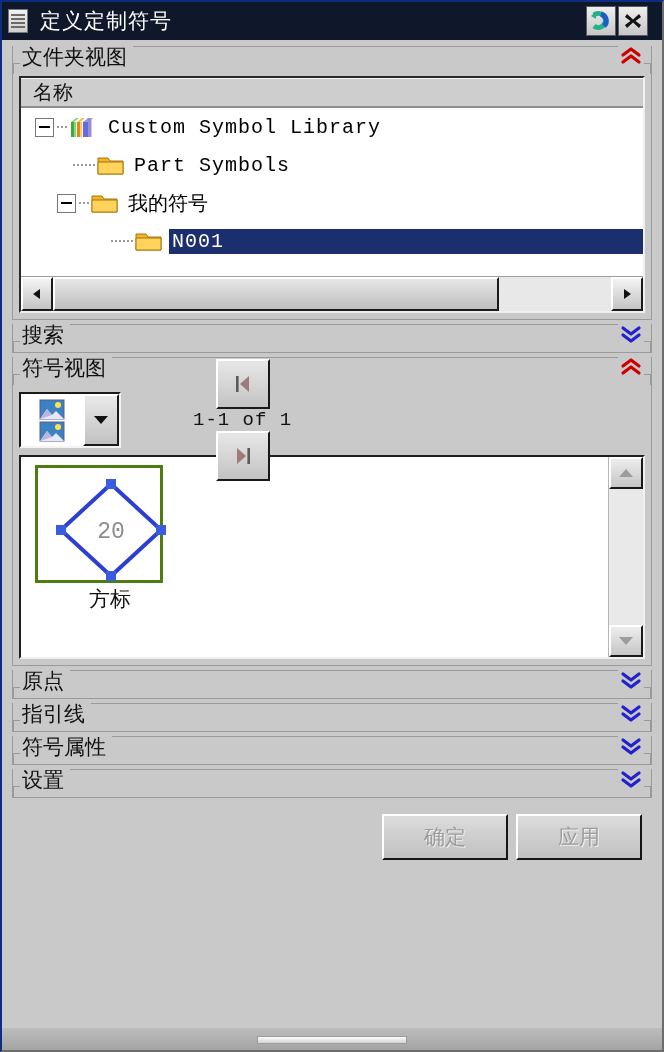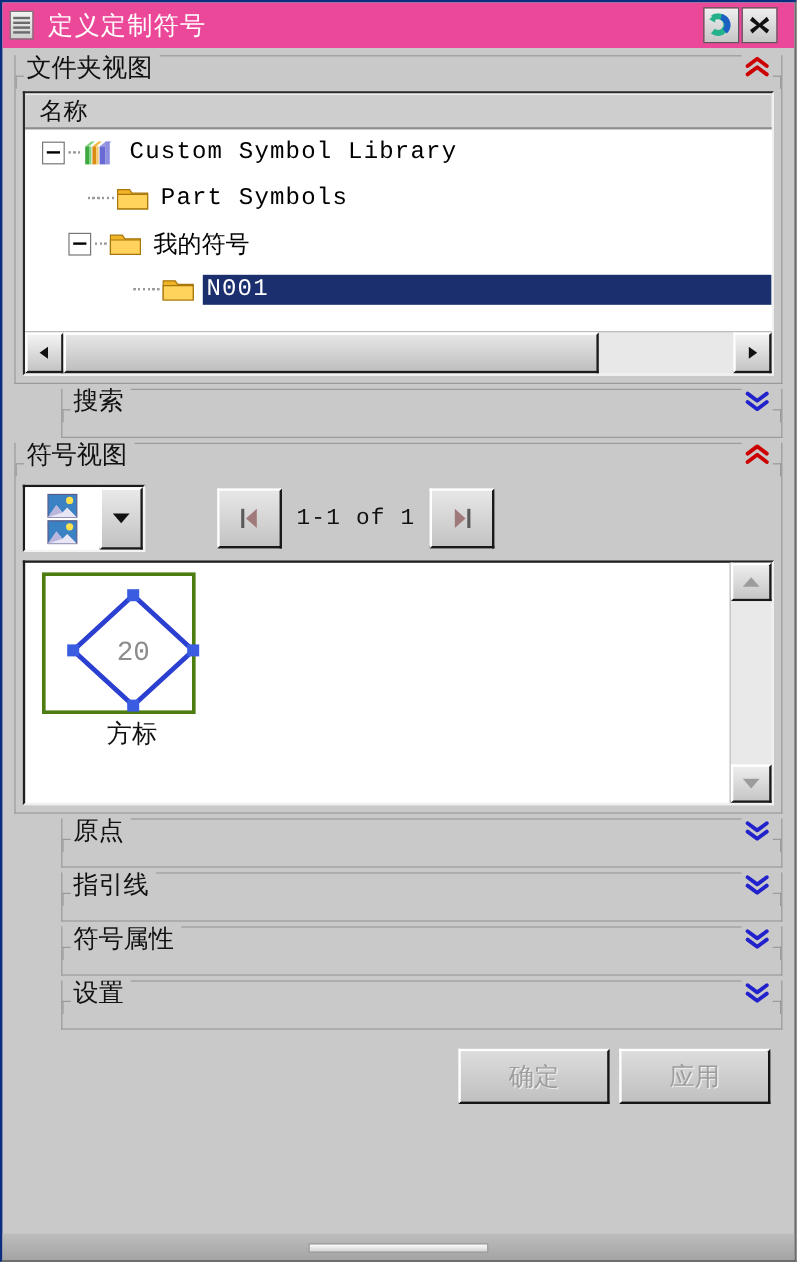--- a/index.html
+++ b/index.html
@@ -18,21 +18,21 @@
     background: #c9c9c9;
     border: 2px solid #0b2e80;
     border-bottom-color: #6d6d6d;
     border-right-color: #6d6d6d;
     overflow: hidden;
   }
 
   
   .titlebar {
     height: 38px;
-    background: #ec4899;
+    background: #0f172a;
     display: flex;
     align-items: center;
     padding: 0 14px 0 6px;
     box-sizing: border-box;
   }
   .title-menu-icon {
     width: 20px;
     height: 24px;
     background: linear-gradient(#f2f2f2, #cfcfcf);
     border: 1px solid #777;
@@ -120,21 +120,21 @@
     margin-bottom: -4px;
     flex: 0 0 auto;
   }
   .corner-r {
     width: 6px;
     height: 10px;
     border-right: 1px solid #9a9a9a;
     border-top: 1px solid #9a9a9a;
     align-self: flex-end;
   }
-  .group.collapsed { padding-bottom: 12px; border-bottom: 1px solid #9a9a9a; margin-left: 39px; }
+  .group.collapsed { padding-bottom: 0; border-bottom: 1px solid #9a9a9a; }
 
   
   .tree-outer {
     border: 2px inset #9c9c9c;
     border-top-color: #7d7d7d;
     border-left-color: #7d7d7d;
     border-right-color: #f0f0f0;
     border-bottom-color: #f0f0f0;
     background: #ffffff;
     margin-top: 2px;
@@ -266,20 +266,21 @@
     background: linear-gradient(#e9e9e9,#c2c2c2);
     border: 2px outset #d2d2d2;
     border-top-color: #ffffff; border-left-color: #ffffff;
     border-right-color: #707070; border-bottom-color: #707070;
     display: flex; align-items: center; justify-content: center;
     box-sizing: border-box;
   }
   .pager {
     display: flex; align-items: center;
     margin-left: 60px;
+    flex-direction: column;
   }
   .pg-btn {
     width: 54px; height: 50px;
     background: linear-gradient(#e7e7e7,#c3c3c3);
     border: 2px outset #d3d3d3;
     border-top-color: #ffffff; border-left-color: #ffffff;
     border-right-color: #6e6e6e; border-bottom-color: #6e6e6e;
     display: flex; align-items: center; justify-content: center;
     box-sizing: border-box;
     flex: 0 0 auto;

